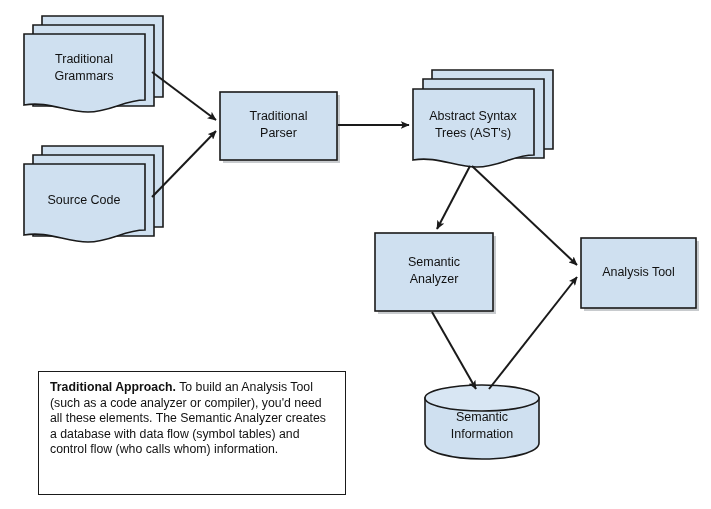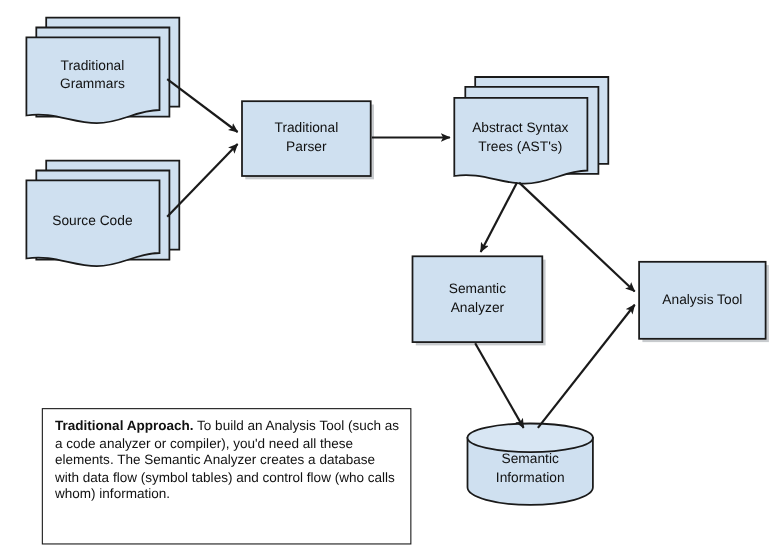--- a/index.html
+++ b/index.html
@@ -49,21 +49,21 @@
   }
   .cyl-top {
     fill: #d8e6f3;
     stroke: #1a1a1a;
     stroke-width: 1.6;
   }
   .caption-box {
     position: absolute;
     left: 38px;
     top: 371px;
-    width: 336px;
+    width: 308px;
     height: 124px;
     border: 1.3px solid #1a1a1a;
     background: #ffffff;
     box-sizing: border-box;
     padding: 8px 9px 6px 11px;
   }
   .caption-text {
     font-family: "Liberation Sans", sans-serif;
     font-size: 12.3px;
     line-height: 15.6px;

